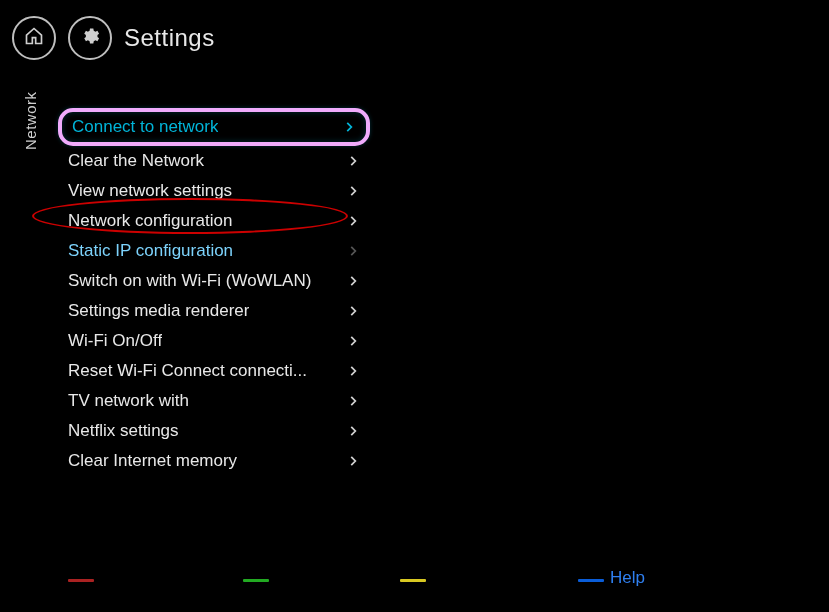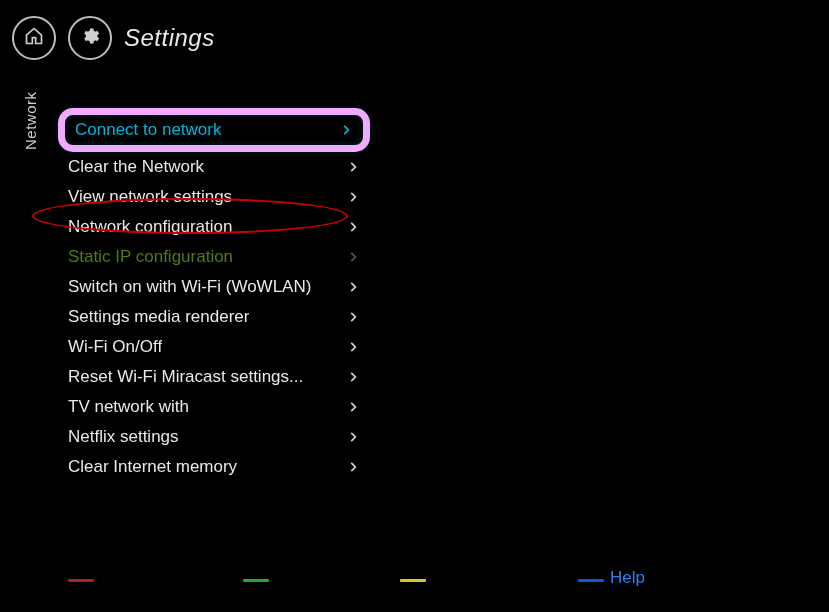--- a/index.html
+++ b/index.html
@@ -32,21 +32,20 @@
     align-items: center;
     justify-content: center;
     color: #cfcfcf;
     background: transparent;
   }
   .round-btn svg { width: 20px; height: 20px; }
   .header-title {
     font-size: 24px;
     color: #e8e8e8;
     letter-spacing: .5px;
-    font-style: italic;
   }
 
   
   .side-label {
     position: absolute;
     top: 150px;
     left: 22px;
     transform: rotate(-90deg);
     transform-origin: left top;
     font-size: 15px;
@@ -74,26 +73,26 @@
     white-space: nowrap;
     overflow: hidden;
   }
   .menu-item .label {
     overflow: hidden;
     text-overflow: ellipsis;
     white-space: nowrap;
     max-width: 270px;
   }
   .menu-item.selected {
-    border: 7px solid #f0abfc;
+    border: 4px solid #f0abfc;
     color: #00b4d8;
     box-shadow: 0 0 6px rgba(0,180,216,.25) inset, 0 0 4px rgba(0,180,216,.25);
   }
   .menu-item.disabled {
-    color: #4d7c0f;
+    color: #7dd3fc;
     cursor: default;
   }
   .chevron {
     flex: 0 0 auto;
     width: 14px;
     height: 14px;
   }
   .chevron svg { width: 14px; height: 14px; display:block; }
   .menu-item.selected .chevron svg { stroke: #00b4d8; }
   .menu-item.disabled .chevron svg { stroke: #555; }
@@ -221,21 +220,21 @@
     </div>
     <div class="menu-item">
       <span class="label">Wi-Fi On/Off</span>
       <span class="chevron">
         <svg viewBox="0 0 24 24" fill="none" stroke-width="3">
           <polyline points="9 5 16 12 9 19"></polyline>
         </svg>
       </span>
     </div>
     <div class="menu-item">
-      <span class="label">Reset Wi-Fi Miracast settings...</span>
+      <span class="label">Reset Wi-Fi Connect connecti...</span>
       <span class="chevron">
         <svg viewBox="0 0 24 24" fill="none" stroke-width="3">
           <polyline points="9 5 16 12 9 19"></polyline>
         </svg>
       </span>
     </div>
     <div class="menu-item">
       <span class="label">TV network with</span>
       <span class="chevron">
         <svg viewBox="0 0 24 24" fill="none" stroke-width="3">

